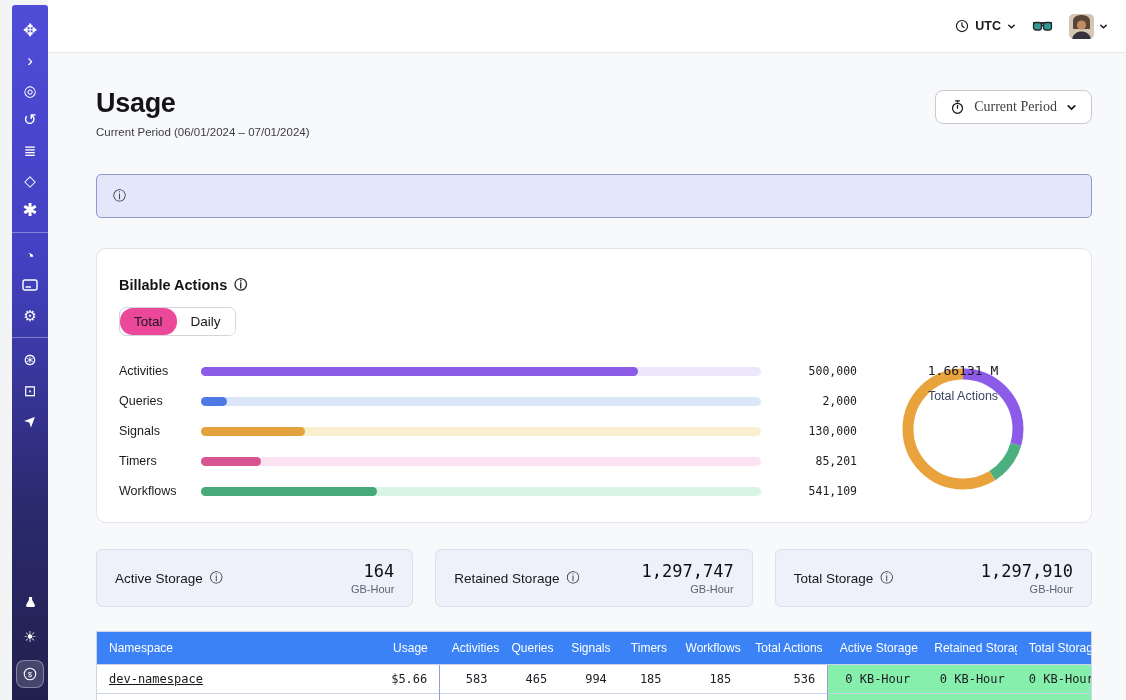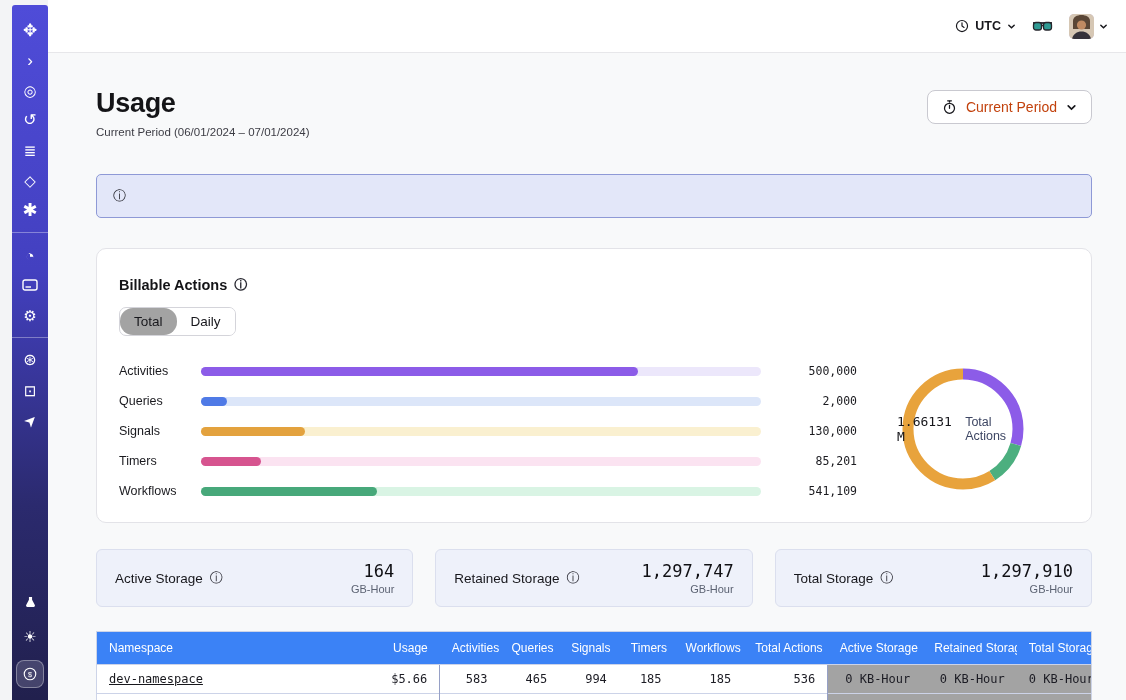--- a/index.html
+++ b/index.html
@@ -27,62 +27,62 @@
   .avatar-wrap { display:flex; align-items:center; gap:5px; cursor:pointer; }
   .avatar { width:25px; height:25px; border-radius:5px; overflow:hidden; background:#cfc6e8; }
 
   
   .content { position:absolute; left:48px; right:0; top:36px; bottom:0; background:#f8f9fa; overflow:hidden; padding:52px 34px 0 48px; }
 
   .head-row { display:flex; justify-content:space-between; align-items:flex-start; }
   .page-title { font-size:27px; font-weight:600; letter-spacing:-0.3px; color:#141417; }
   .page-sub { font-size:11.5px; color:#3c3c44; margin-top:7px; }
   .period-btn { display:flex; align-items:center; gap:9px; background:#fff; border:1px solid #c9c9d0; border-radius:8px;
-    padding:8px 14px; font-size:14px; font-weight:500; color:#c2410c; cursor:pointer; margin-top:2px; }
+    padding:8px 14px; font-size:14px; font-weight:500; color:#404040; cursor:pointer; margin-top:2px;font-family:Liberation Serif, serif; }
 
   .banner { margin-top:36px; background:#e3e7f9; border:1px solid #8e99d6; border-radius:5px;
     padding:12px 16px; font-size:13px; color:#1d1d24; display:flex; align-items:center; gap:8px; }
   .info-i { font-size:13px; color:#2a2a33; font-style:normal; }
 
   .card { background:#fff; border:1px solid #e3e3e8; border-radius:10px; }
   .billable { margin-top:30px; padding:19px 22px 24px; }
   .billable-title { font-size:14.5px; font-weight:600; display:flex; align-items:center; gap:7px; color:#141417;margin-top:8px; }
   .tabs { display:inline-flex; border:1px solid #d4d4da; border-radius:7px; overflow:hidden; margin-top:13px; }
   .tab { padding:6px 14px; font-size:13.5px; color:#17171c; background:#fff; cursor:pointer; }
-  .tab.active { background:#a3a3a3;border-radius:13px; }
+  .tab.active { background:#ec4899;border-radius:13px; }
 
   .chart-area { display:flex; margin-top:24px; }
   .bars { flex:1; display:flex; flex-direction:column; gap:16px; padding-top:4px; }
   .bar-row { display:grid; grid-template-columns:66px 1fr 80px; align-items:center; gap:16px; }
   .bar-label { font-size:12.5px; color:#1a1a1f; }
   .bar-track { height:9px; border-radius:5px; position:relative; }
   .bar-fill { position:absolute; left:0; top:0; bottom:0; border-radius:5px; }
   .bar-value { font-size:11.5px; text-align:right; color:#1a1a1f; }
   .donut-box { width:212px; display:flex; align-items:center; justify-content:center; }
   .donut-wrap { position:relative; width:132px; height:132px; }
-  .donut-center { position:absolute; inset:0; display:flex; flex-direction:row; align-items:center; justify-content:flex-start; gap:4px; }
+  .donut-center { position:absolute; inset:0; display:flex; flex-direction:column; align-items:center; justify-content:flex-start; gap:11px; }
   .donut-val { font-size:13px; color:#17171c; }
   .donut-lab { font-size:12.5px; color:#3d4663; }
 
   .storage-row { display:flex; gap:22px; margin-top:26px; }
   .storage-card { flex:1; background:#eef1fa; border:1px solid #dbdfee; border-radius:6px;
     padding:11px 18px; display:flex; align-items:center; justify-content:space-between; }
   .storage-label { font-size:13.5px; color:#17171c; display:flex; align-items:center; gap:7px; }
   .storage-num { font-size:17px; text-align:right; color:#101014; }
   .storage-unit { font-size:11px; color:#5b6272; text-align:right; margin-top:2px; font-family:"Liberation Sans",sans-serif; }
 
   
   .usage-table { width:100%; border-collapse:collapse; margin-top:24px; table-layout:fixed; background:#fff; border:1px solid #cdd4e8; }
   .usage-table th { background:#3b82f6; color:#fff; font-size:12px; font-weight:500; padding:9px 12px; text-align:right; white-space:nowrap; overflow:hidden; }
   .usage-table th.c-ns { text-align:left; }
   .usage-table td { font-family:"DejaVu Sans Mono", monospace; font-size:12px; color:#1c1c24;
     padding:7px 12px; text-align:right; border-top:1px solid #ccd3e8; white-space:nowrap; overflow:hidden; }
   .usage-table td.c-ns { text-align:left; }
   .v-div { border-left:1px solid #96a0c6 !important; }
-  .stor-bg { background:#a3a3a3; }
+  .stor-bg { background:#86efac; }
   .ns-link { color:#17171c; text-decoration:underline; cursor:pointer; }
 
   svg.ic { display:block; }
 </style>
 </head>
 <body>
 
 <nav class="sidebar">
   <div class="sb-icon sb-logo">✥</div>
   <div class="sb-icon" style="font-size:17px;">›</div>

